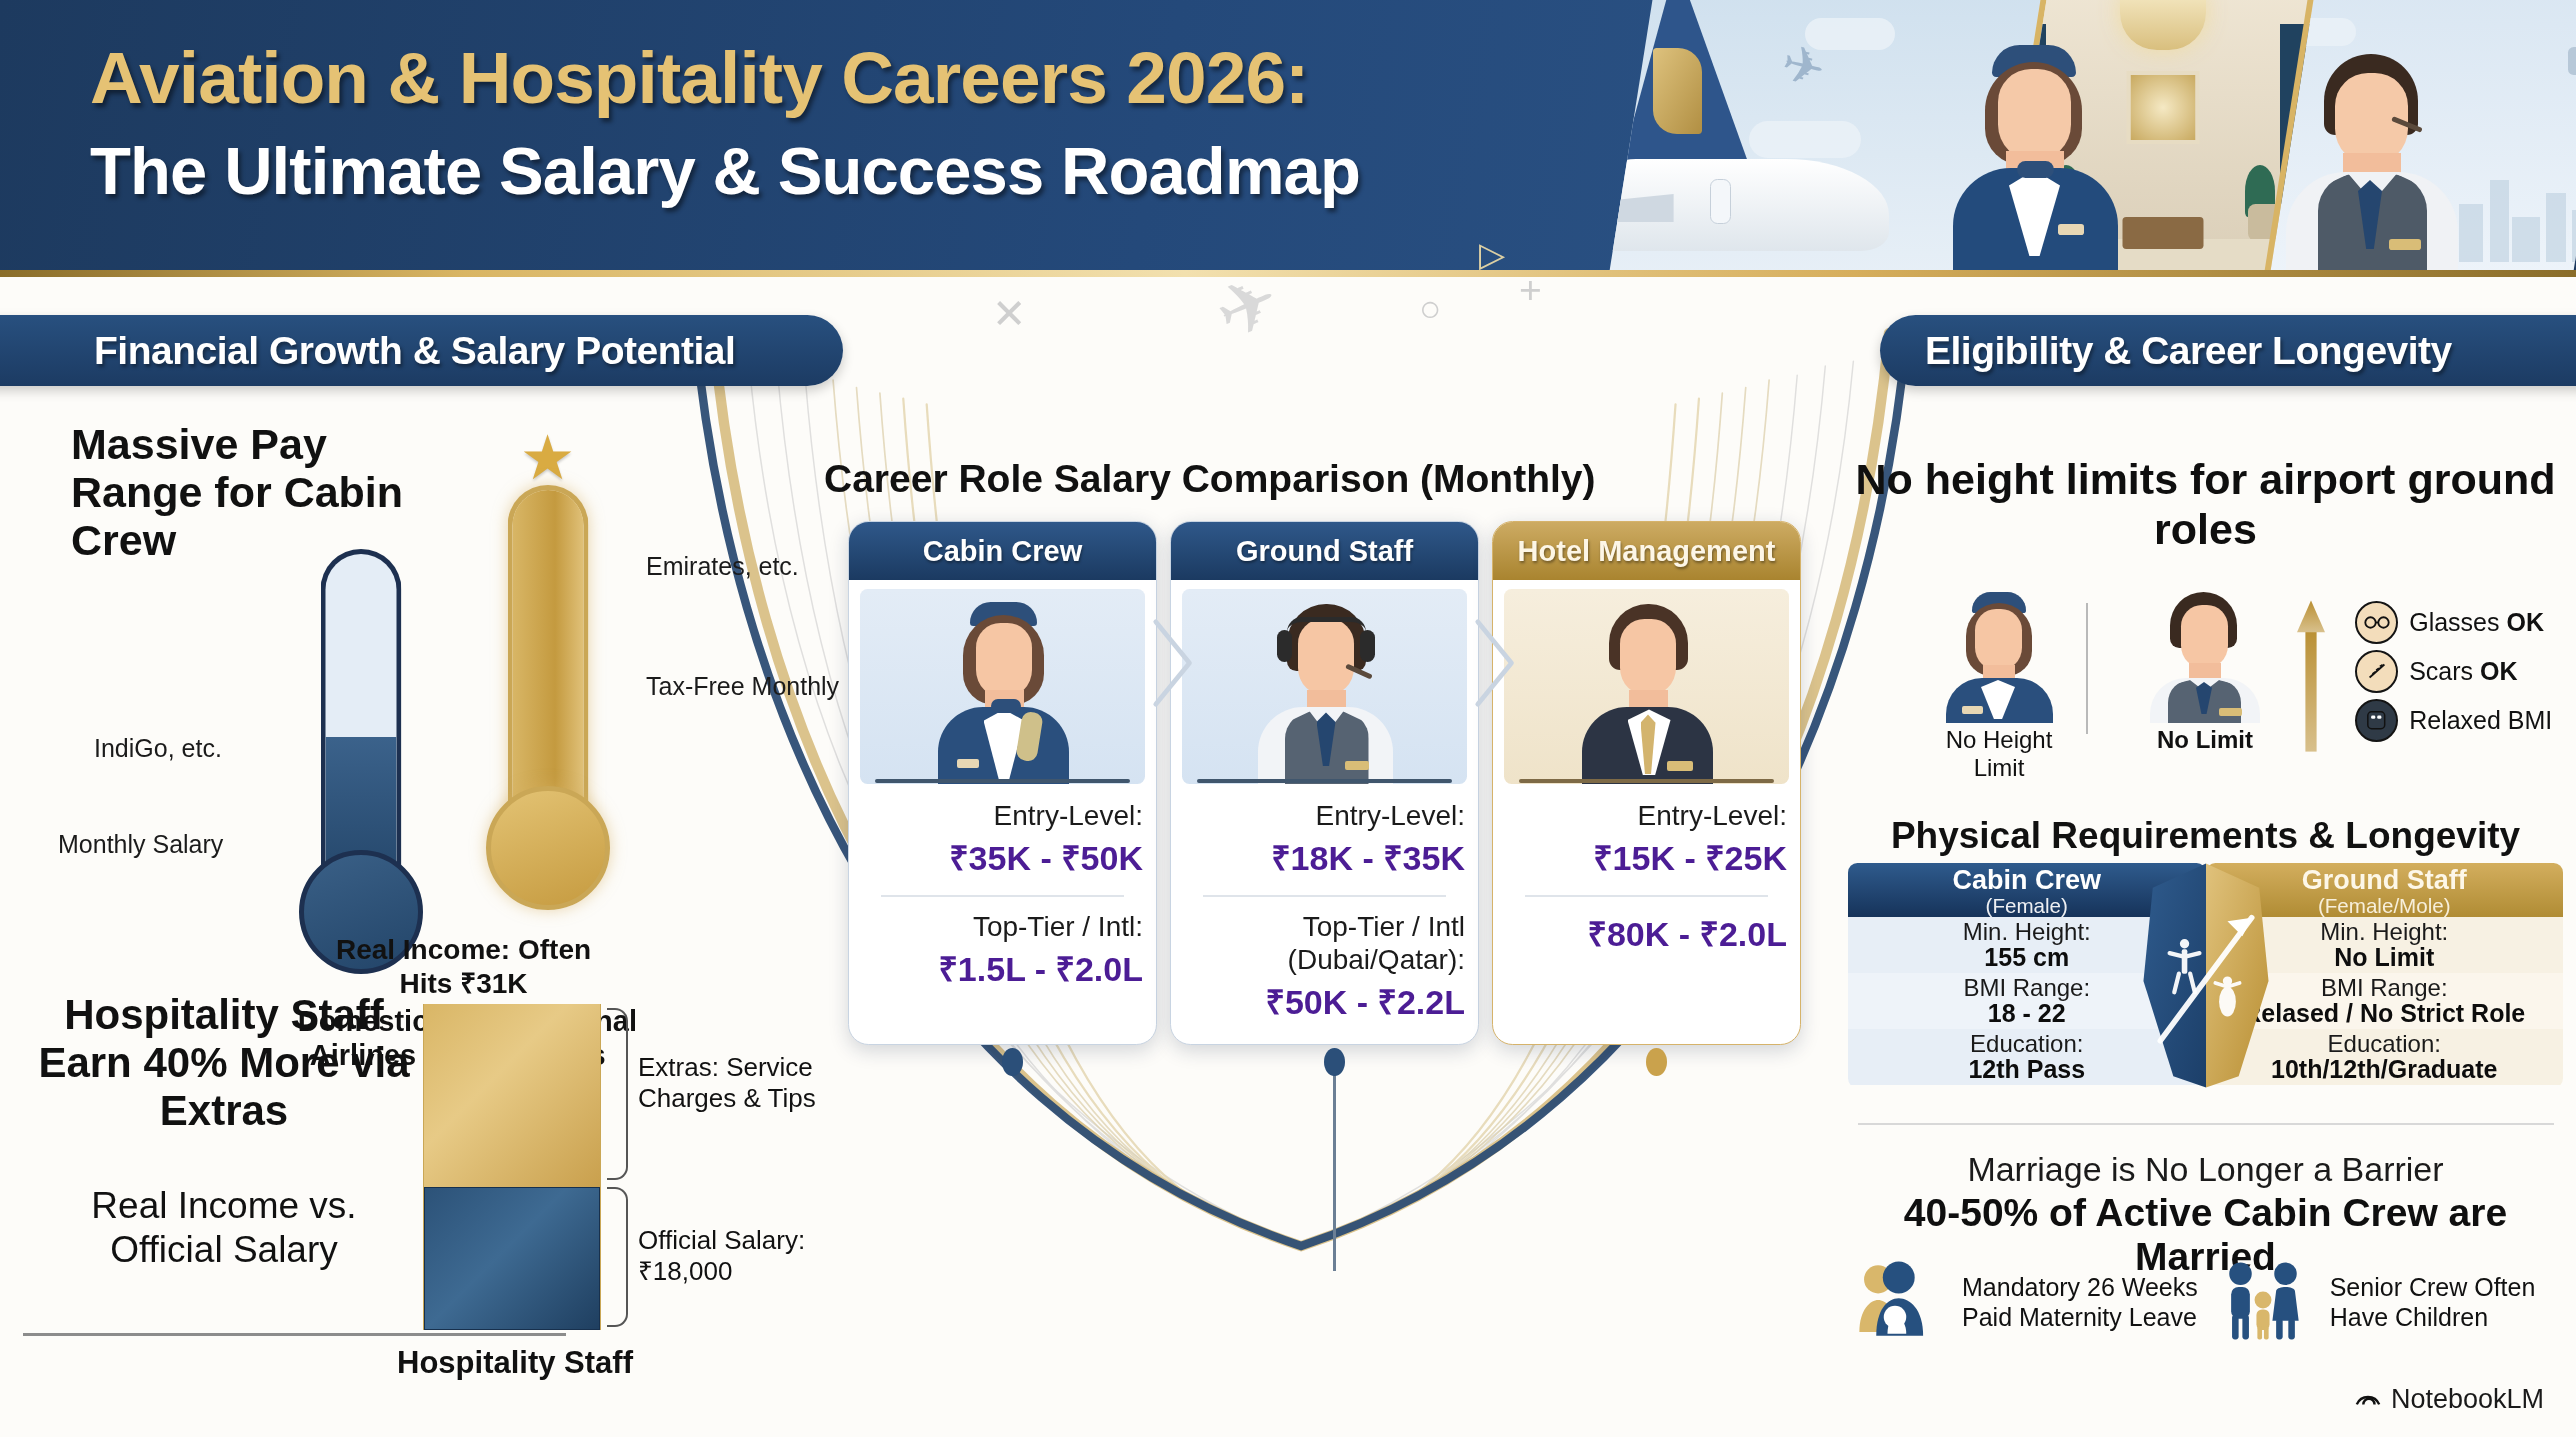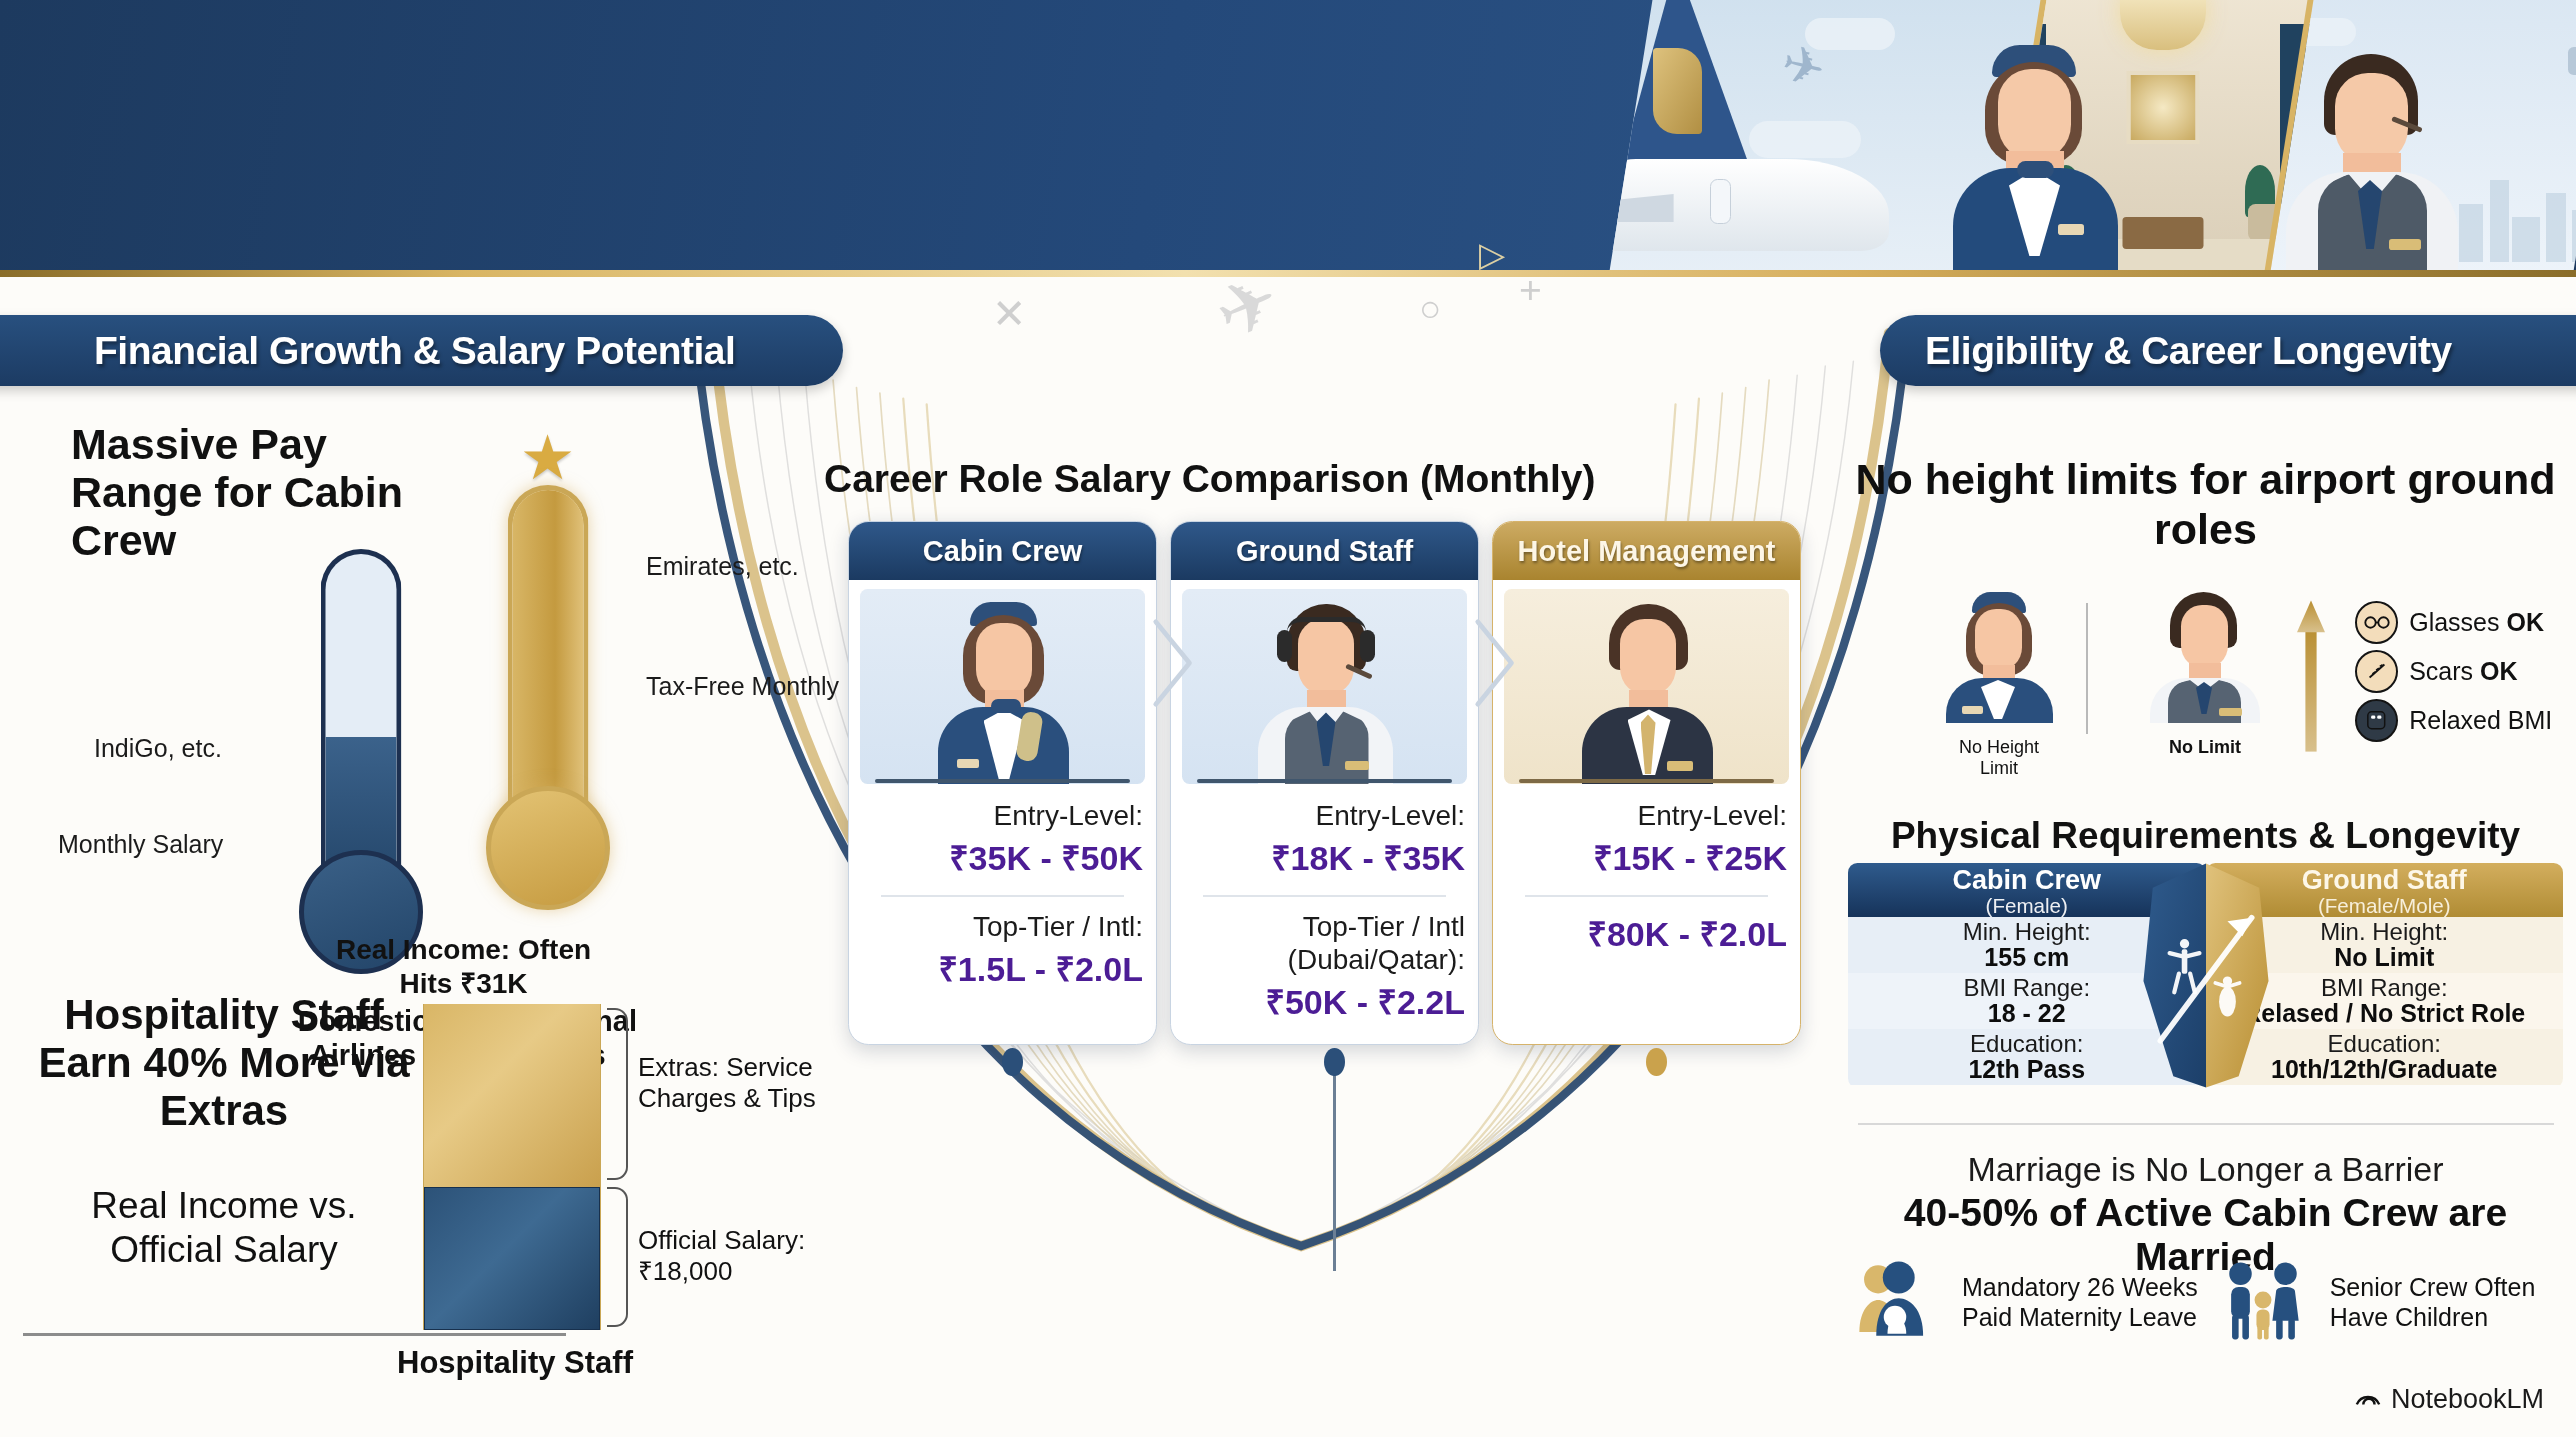--- a/index.html
+++ b/index.html
@@ -143,21 +143,21 @@
   .dot.gold { background:#caa24c; }
   .stem-line { position:absolute; width:2.8px; background:#6b7f95; top:760px; z-index:7;}
 
   
   .right-col { position:absolute; left:1835px; top:384px; width:741px; height:1054px; z-index:6;}
   .r-sub { position:absolute; left:0; top:26px; width:741px; text-align:center; font-size:34px; color:#1b1b1b;}
   .r-head { position:absolute; left:0; top:71px; width:741px; text-align:center; font-size:43px; font-weight:700; color:#0f0f0f; line-height:1.16;}
 
   .elig-row { position:absolute; left:0; top:208px; width:741px; height:183px; }
   .elig-person { position:absolute; width:122px; text-align:center;}
-  .ep-cap { font-size:18px; color:#111; margin-top:14px;}
+  .ep-cap { font-size:24px; color:#111; margin-top:3px;}
   .ep-cap.b { font-weight:700;}
   .vdiv { position:absolute; left:251px; top:11.2px; width:1.9px; height:131px; background:#b9b9b9;}
   .up-arrow { position:absolute; left:462px; top:7.5px; width:28px; height:152px;}
   .ok-list { position:absolute; left:520px; top:5.6px; width:225px;}
   .ok-item { display:flex; align-items:center; gap:11.2px; height:49px; }
   .ok-badge { width:43px; height:43px; border-radius:50%; border:2.8px solid #141414; background:#f3ddbb;
               display:flex; align-items:center; justify-content:center; flex:0 0 auto;}
   .ok-text { font-size:25px; color:#111; white-space:nowrap;}
   .ok-text b{font-weight:700;}
 
@@ -191,20 +191,24 @@
   .nb { position:absolute; right:32px; bottom:20.6px; display:flex; align-items:center; gap:9.4px; color:#1a1a1a; font-size:27px;}
 
   .bg-glyph { position:absolute; color:#cfcfcf; z-index:2; }
 </style>
 </head>
 <body>
 
 <div class="stage">
 
   <div class="header">
+    <div class="title-wrap">
+      <div class="title-line1">Aviation &amp; Hospitality Careers 2026:</div>
+      <div class="title-line2">The Ultimate Salary &amp; Success Roadmap</div>
+    </div>
 
     <div class="collage">
 
       <div class="slab a">
         <div class="inner">
           <div class="cloud" style="left:234px;top:37px;width:90px;height:32px;"></div>
           <div class="cloud" style="left:178px;top:140px;width:112px;height:37px;"></div>
           <div class="plane-tail"></div>
           <div class="tail-logo"></div>
           <div class="fuselage"></div>

